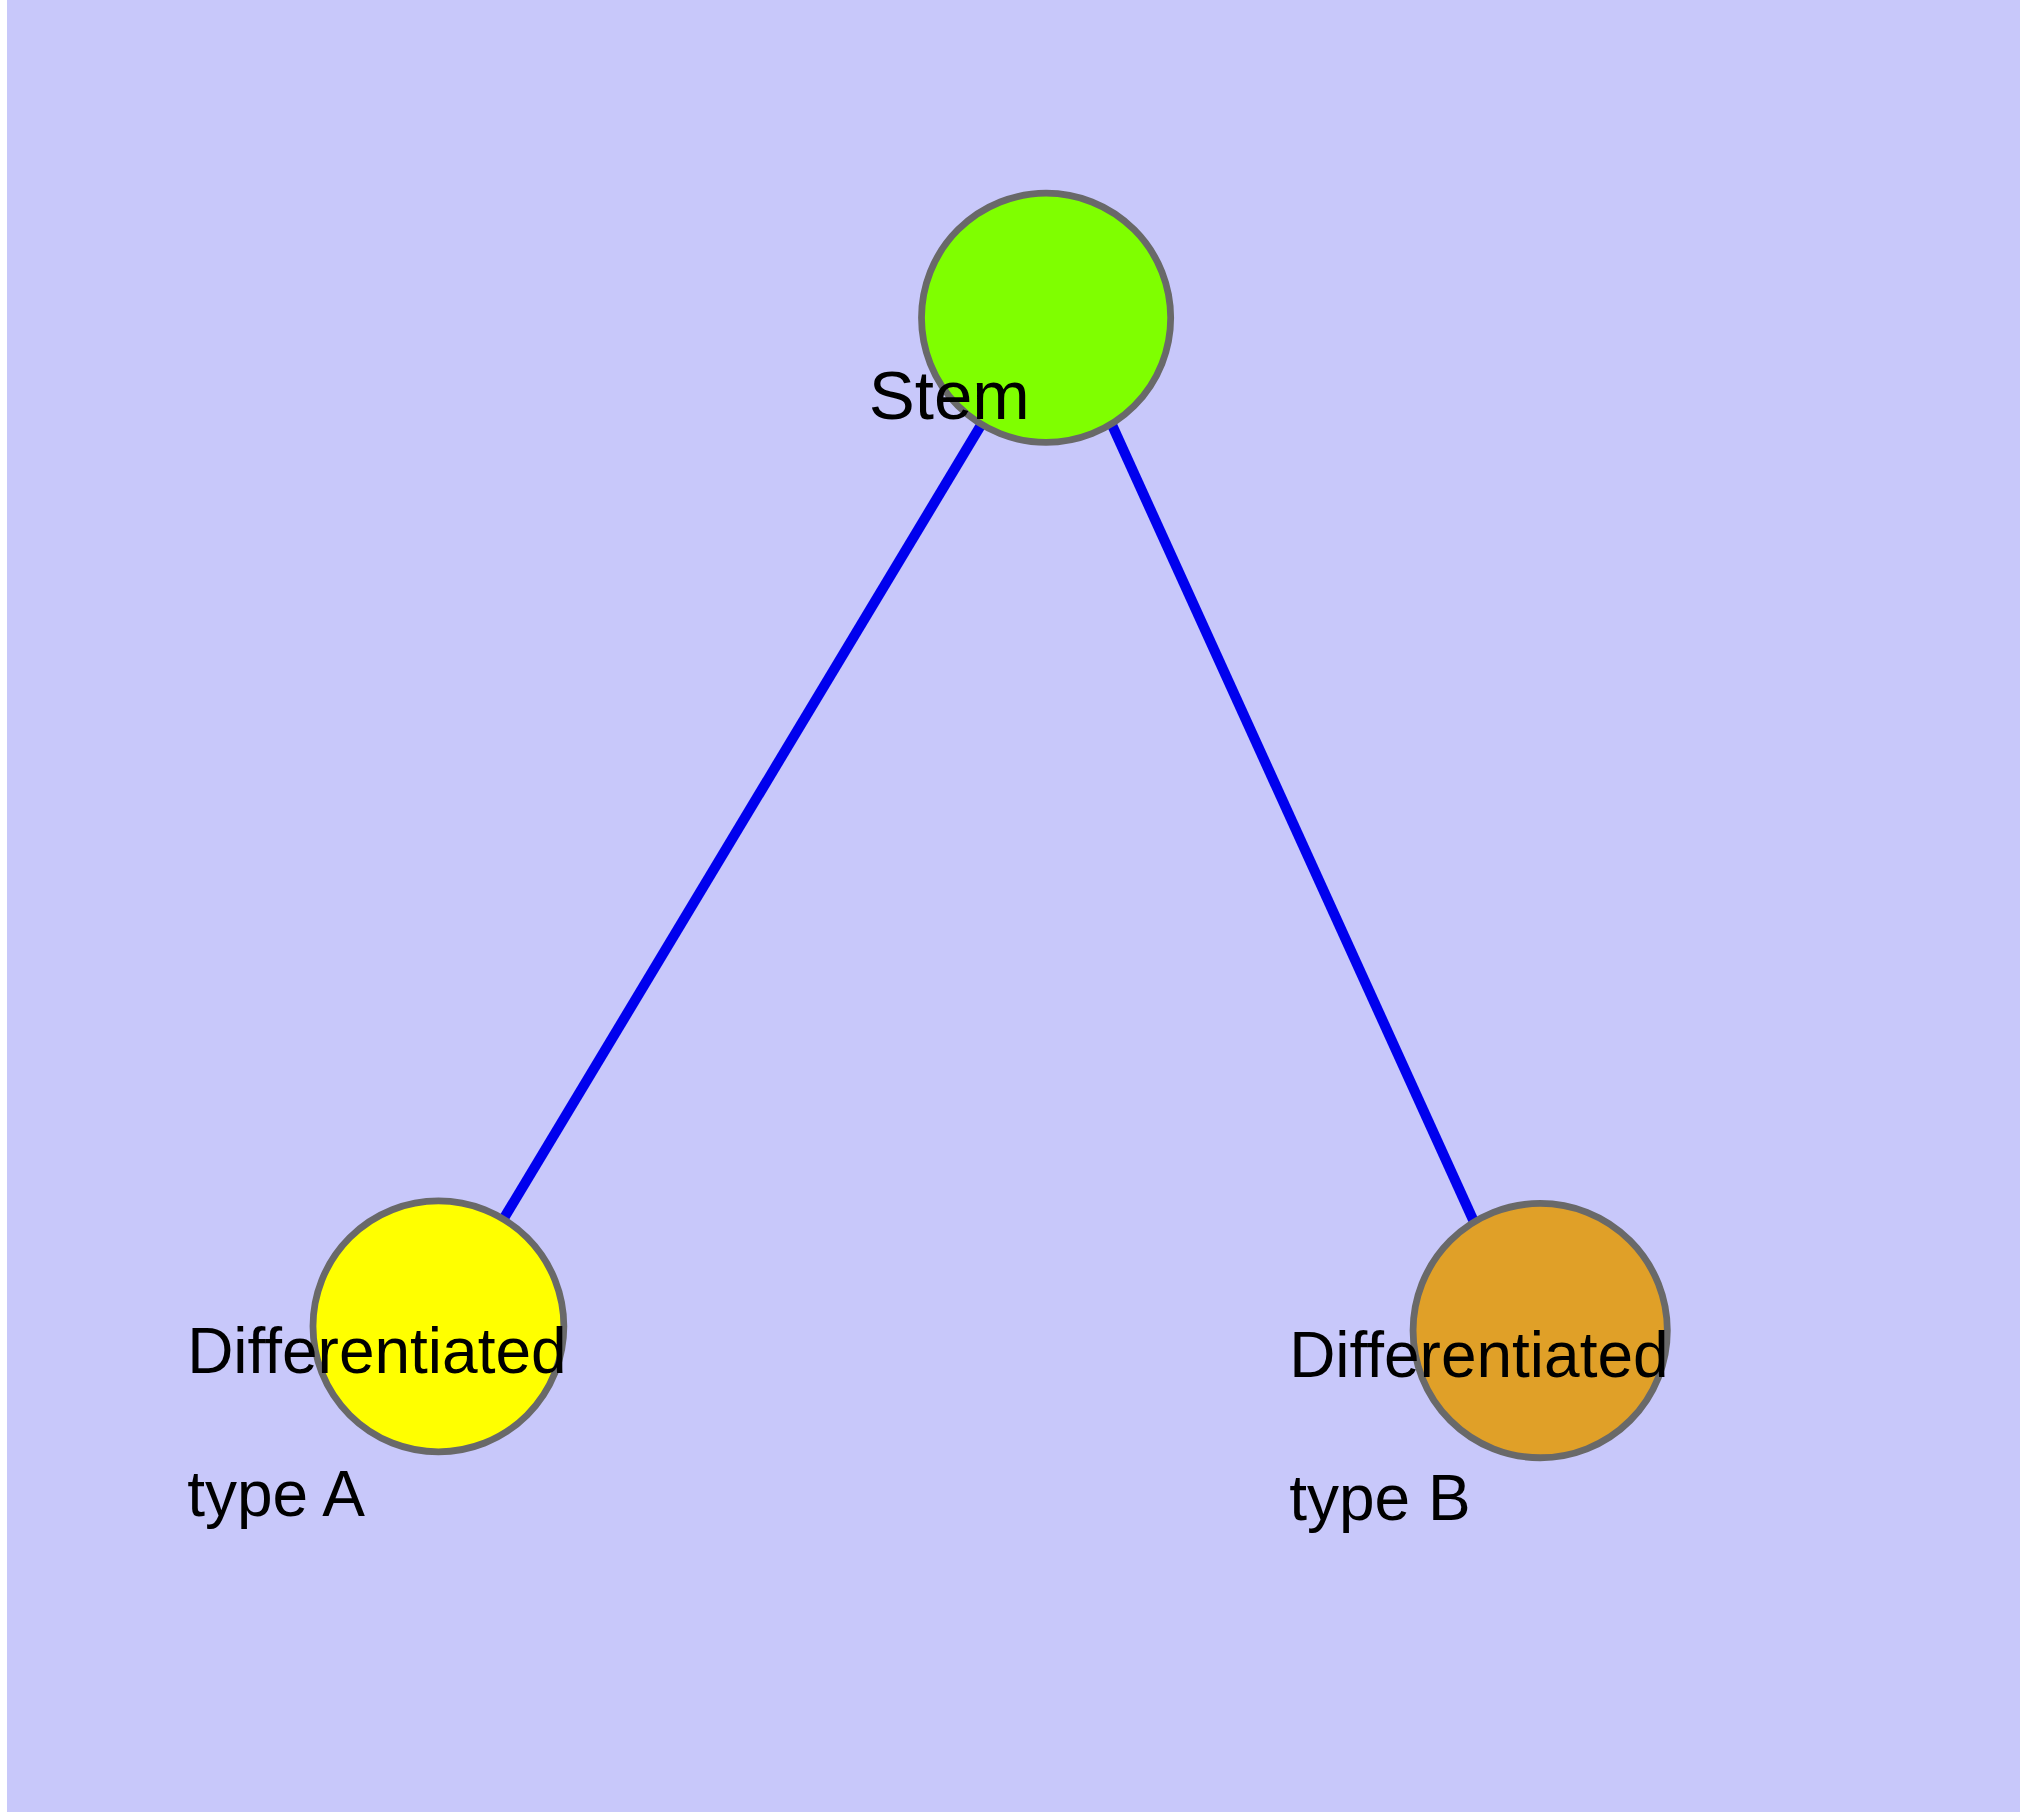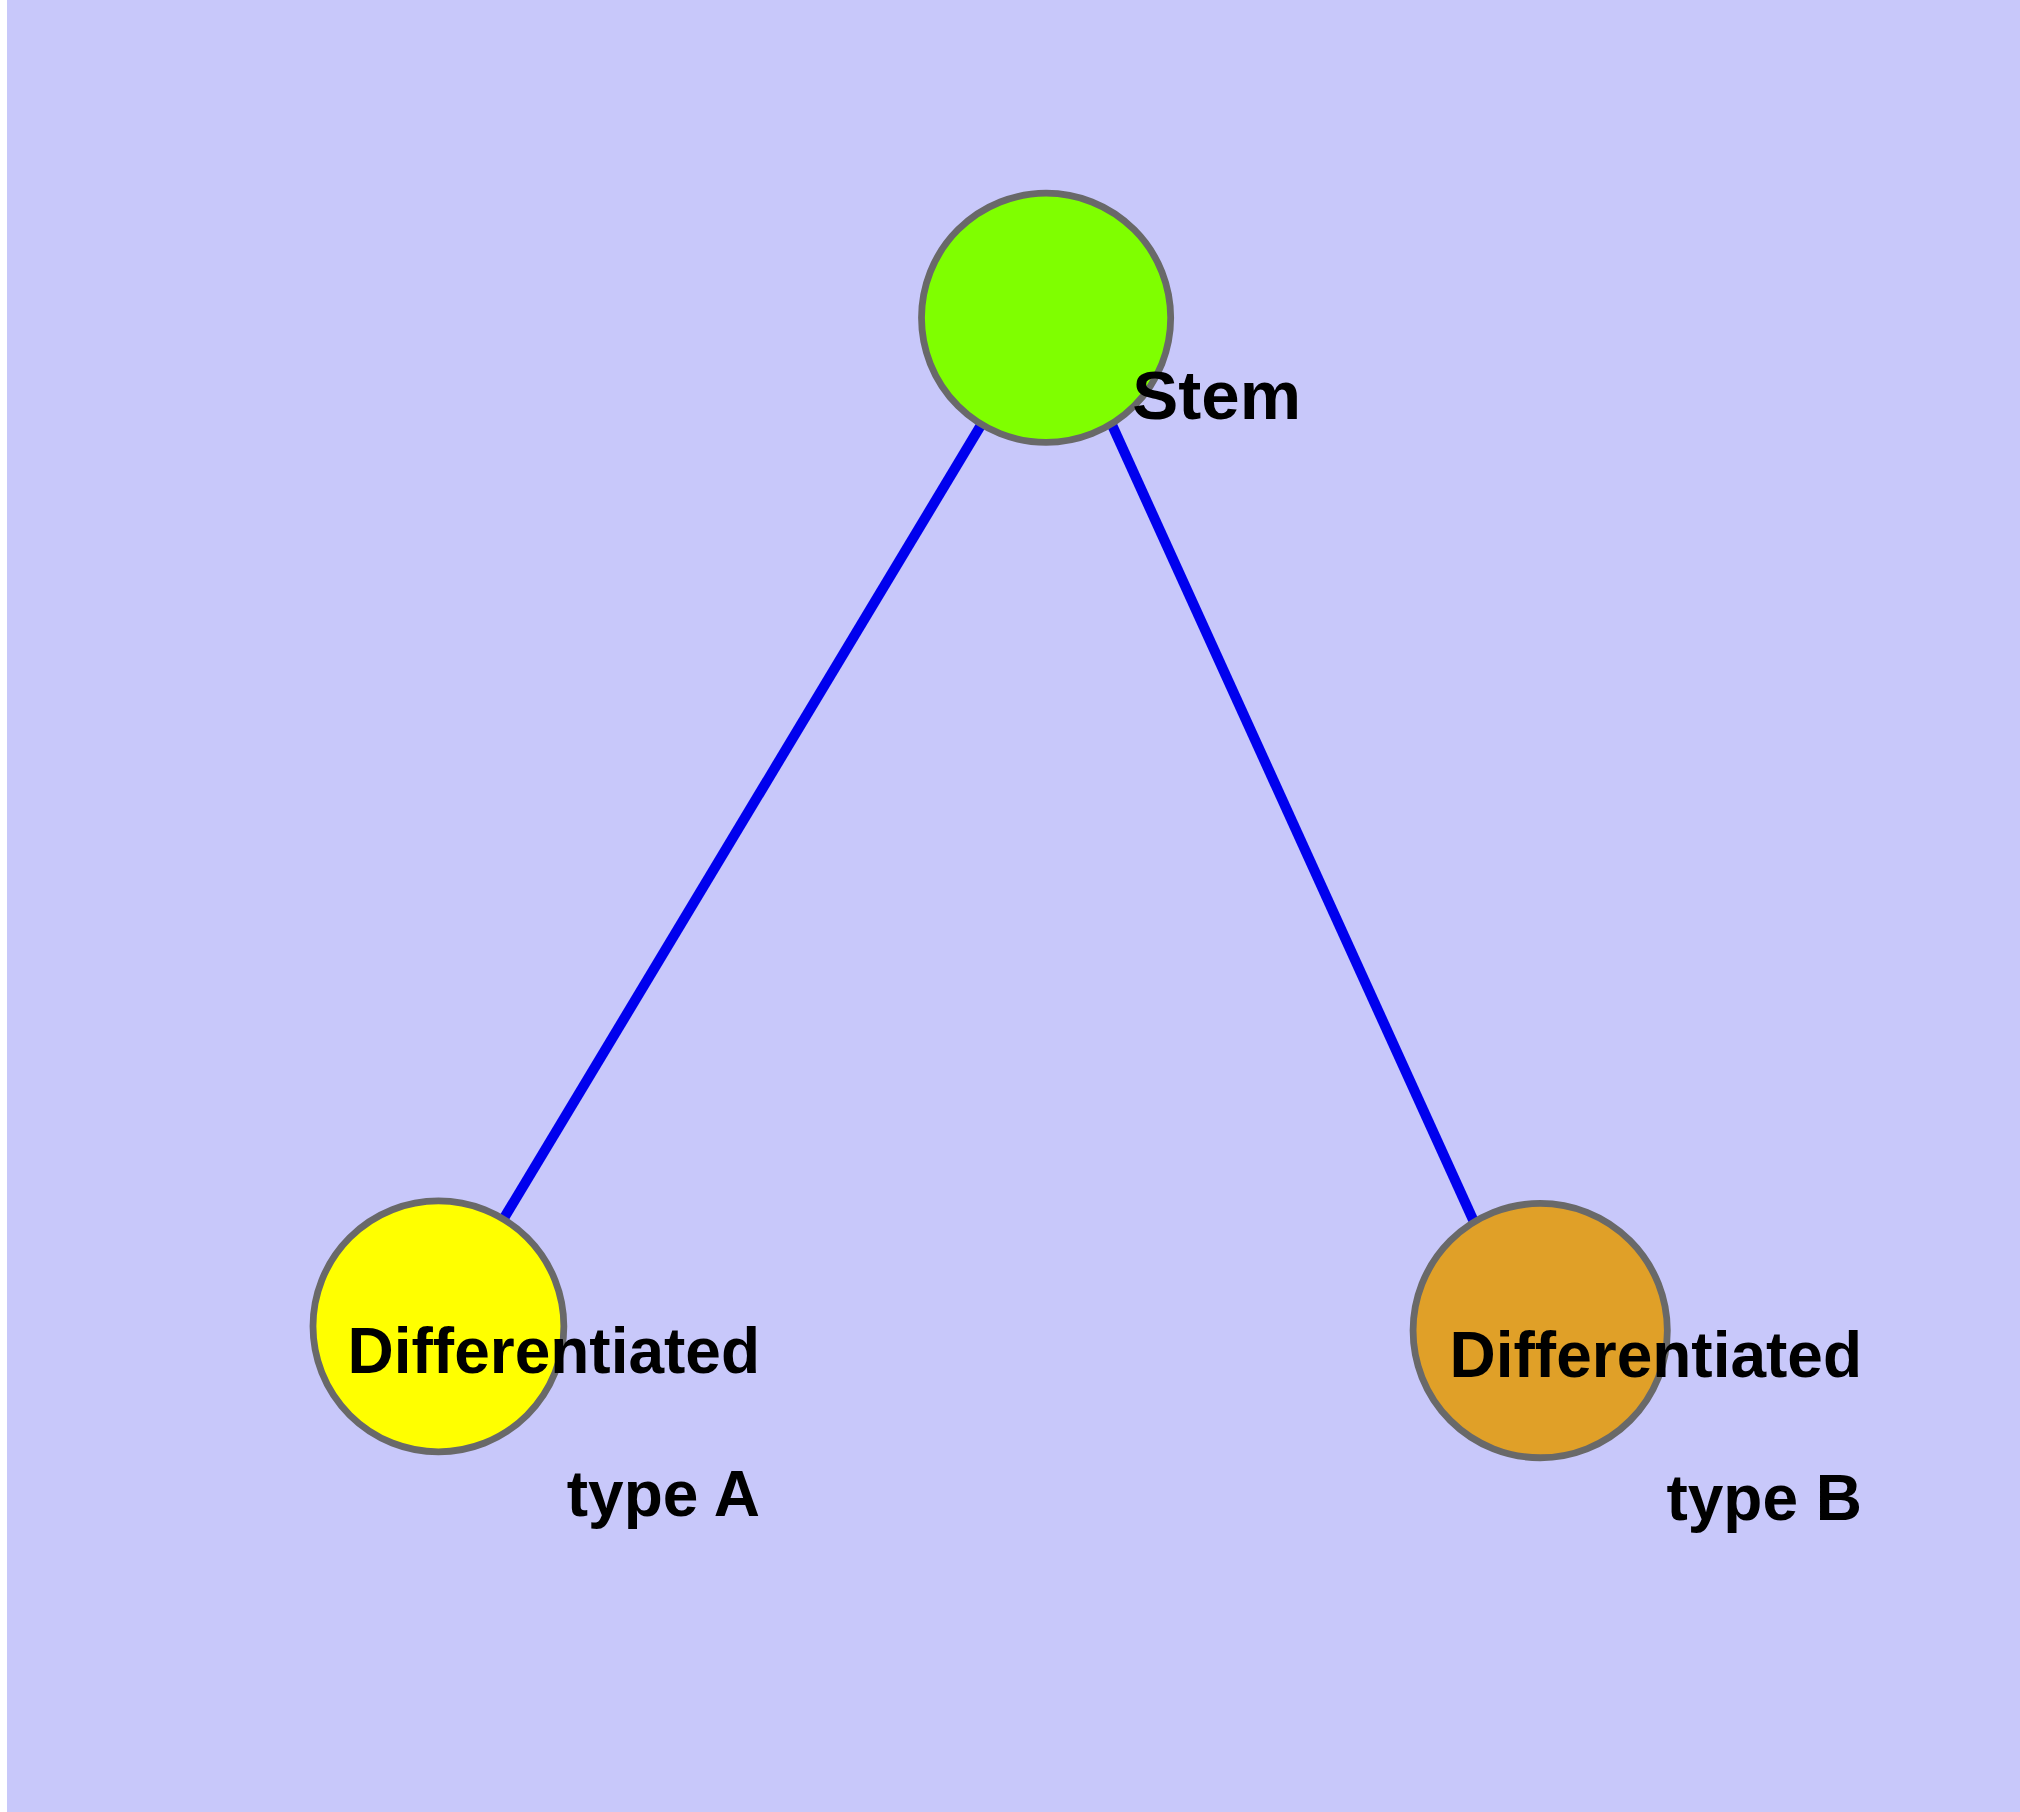--- a/index.html
+++ b/index.html
@@ -27,22 +27,22 @@
   #graph-svg {
     position: absolute;
     left: 0;
     top: 0;
     width: 2021px;
     height: 1812px;
   }
   .node-label {
     position: absolute;
     color: #000000;
-    font-weight: bold;
-    text-align: right;
+    font-weight: normal;
+    text-align: left;
     line-height: 1.12;
     white-space: pre;
     pointer-events: none;
     font-family: "Liberation Sans", sans-serif;
   }
   #label-stem {
     font-size: 69px;
     left: 792px;
     top: 280px;
     width: 509px;

